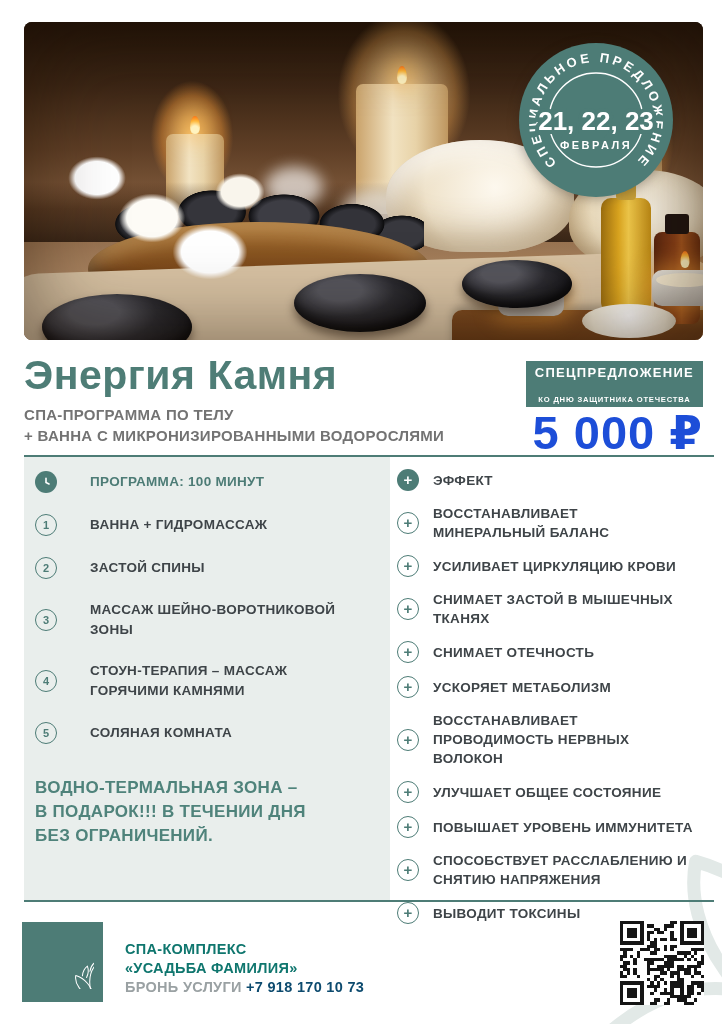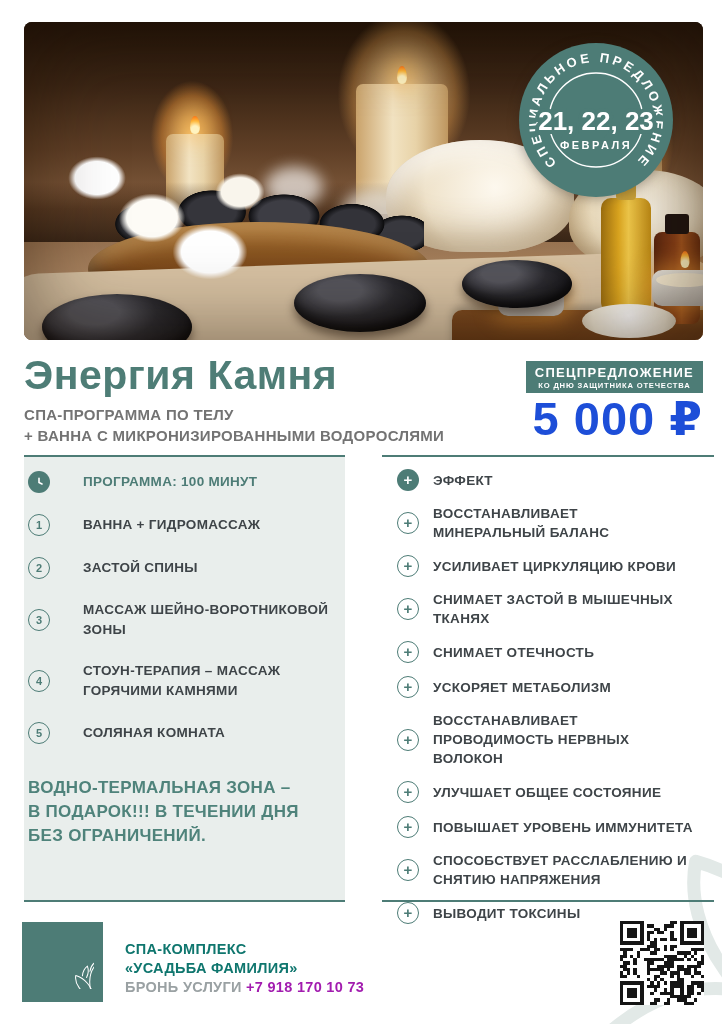--- a/index.html
+++ b/index.html
@@ -87,26 +87,26 @@
   .badge{position:absolute;left:519px;top:43px;width:154px;height:154px;z-index:2;filter:drop-shadow(0 2px 6px rgba(40,30,20,.35));}
   .badge text{font-family:"Liberation Sans","DejaVu Sans",sans-serif;}
 
   
   .title{position:absolute;left:24px;top:352px;font-size:41px;font-weight:bold;color:#4e7d76;letter-spacing:.5px;z-index:1;}
   .subtitle{position:absolute;left:24px;top:404px;font-size:15px;font-weight:bold;color:#737373;line-height:21px;letter-spacing:.3px;z-index:1;white-space:pre-line;}
 
   .offer{position:absolute;right:19px;top:361px;text-align:right;z-index:1;}
   .offer-badge{display:inline-block;background:#4d7c76;color:#fff;text-align:center;padding:4px 9px 3px;}
   .offer-label{font-size:13px;font-weight:bold;letter-spacing:1.3px;}
-  .offer-sub{font-size:7.6px;font-weight:bold;letter-spacing:.8px;margin-top:1px;}
+  .offer-sub{font-size:7.6px;font-weight:bold;letter-spacing:.8px;margin-top:15px;}
   .offer-price{font-size:47px;font-weight:bold;color:#1d4ed8;margin-top:2px;letter-spacing:1px;line-height:1;}
 
   
   .col{position:absolute;top:455px;height:447px;box-sizing:border-box;border-top:2px solid #4d7c76;border-bottom:2px solid #4d7c76;z-index:1;}
-  .col-left{left:24px;width:321px;background:#e9eeec;padding:14px 12px 0 4px;}
+  .col-left{left:24px;width:366px;background:#e9eeec;padding:14px 12px 0 11px;}
   .col-right{left:382px;width:332px;background:transparent;padding:12px 6px 0 15px;}
   .row{display:flex;align-items:center;}
   .col-left .row{margin-bottom:21px;gap:33px;}
   .col-right .row{margin-bottom:13px;gap:14px;}
   .row-label{font-size:13.5px;font-weight:bold;line-height:20px;letter-spacing:.3px;white-space:pre-line;}
   .col-right .row-label{line-height:19px;}
   .teal-label{color:#4d7c76;}
   .icon-circle{flex:0 0 22px;width:22px;height:22px;border-radius:50%;display:flex;align-items:center;justify-content:center;box-sizing:border-box;}
   .icon-filled{background:#4d7c76;color:#fff;}
   .icon-outline{border:1.6px solid #4d7c76;color:#4d7c76;}
@@ -114,21 +114,21 @@
   .icon-plus{font-size:15px;font-weight:bold;line-height:1;padding-bottom:1px;}
   .note{margin-top:32px;font-size:17px;font-weight:bold;color:#4f837b;line-height:24px;letter-spacing:.3px;white-space:pre-line;}
 
   
   .footer-logo{position:absolute;left:22px;top:922px;width:81px;height:80px;background:#4d7c76;z-index:1;
     display:flex;align-items:center;justify-content:center;color:#fff;}
   .footer-logo svg{width:62px;height:54px;stroke-width:5;}
   .footer-text{position:absolute;left:125px;top:940px;z-index:1;font-size:14.5px;line-height:19px;letter-spacing:.3px;}
   .footer-line{font-weight:bold;color:#0f766e;}
   .footer-book{color:#9aa1a3;font-weight:bold;}
-  .footer-phone{color:#a21caf;font-weight:bold;}
+  .footer-phone{color:#0c4a6e;font-weight:bold;}
   .qr{position:absolute;left:620px;top:921px;width:84px;height:84px;background:#fff;z-index:1;}
   .qr svg{width:84px;height:84px;shape-rendering:crispEdges;display:block;}
 </style>
 </head>
 <body>
 
 <svg width="0" height="0" style="position:absolute">
   <defs>
     <symbol id="lotus" viewBox="-150 -125 300 250">
       <g fill="none" stroke="currentColor" stroke-linecap="round" stroke-linejoin="round">

